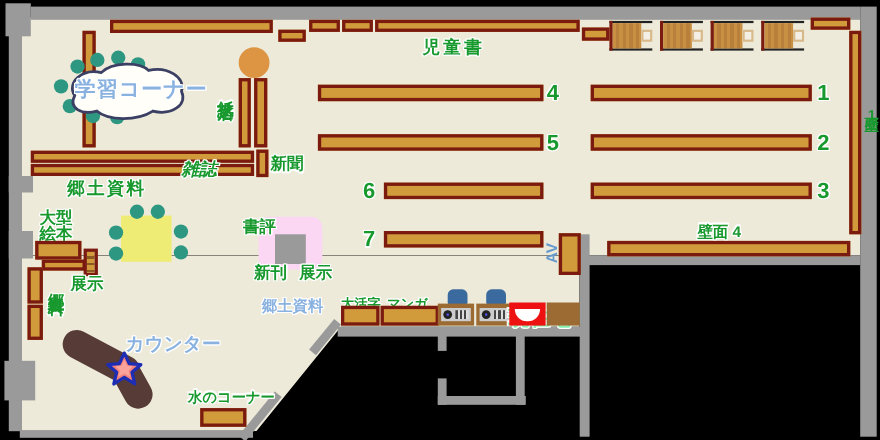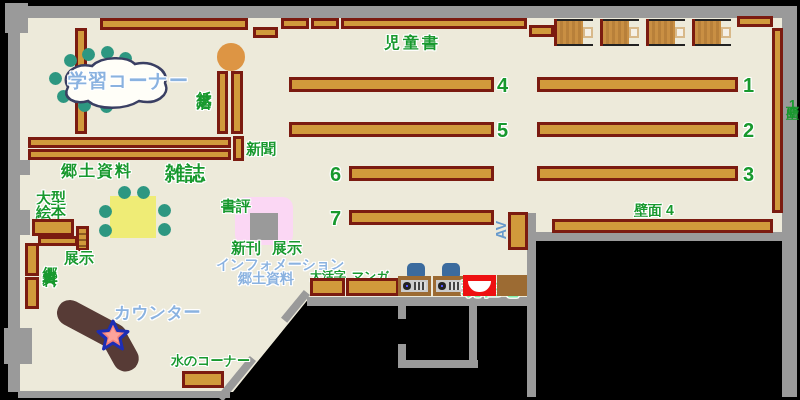--- a/index.html
+++ b/index.html
@@ -73,21 +73,21 @@
   <div style="left:217px;top:43px;width:28px;height:28px;border-radius:50%;background:#dd9544;"></div>
   <div class="sh" style="left:217px;top:71px;width:11px;height:63px;"></div>
   <div class="sh" style="left:231px;top:71px;width:12px;height:63px;"></div>
   <div class="lbl gl vert" style="left:194px;top:79px;font-size:15px;">紙芝居</div>
 
   <div class="sh" style="left:28px;top:137px;width:203px;height:11px;"></div>
   <div class="sh" style="left:28px;top:149px;width:203px;height:11px;"></div>
   <div class="sh" style="left:233px;top:136px;width:11px;height:25px;"></div>
   <div class="lbl gl" style="left:246px;top:140px;font-size:15px;">新聞</div>
   <div class="lbl gl" style="left:61px;top:161px;font-size:16px;letter-spacing:2px;">郷土資料</div>
-  <div class="lbl gl" style="left:165px;top:160px;font-size:20px;">雑誌</div>
+  <div class="lbl gl" style="left:165px;top:144px;font-size:16px;font-style:italic;">雑誌</div>
 
   <div class="lbl gl" style="left:36px;top:189px;font-size:15px;">大型</div>
   <div class="lbl gl" style="left:36px;top:203px;font-size:15px;">絵本</div>
   <div class="sh" style="left:32px;top:219px;width:42px;height:17px;"></div>
   <div class="sh" style="left:38px;top:236px;width:40px;height:10px;"></div>
   <div class="sh" style="left:76px;top:226px;width:13px;height:25px;
        background:repeating-linear-gradient(180deg,#d19a3b 0 4px,#8a5a20 4px 6px);"></div>
   <div class="lbl gl" style="left:64px;top:249px;font-size:15px;">展示</div>
   <div class="sh" style="left:25px;top:243px;width:14px;height:33px;"></div>
   <div class="sh" style="left:25px;top:277px;width:14px;height:32px;"></div>
@@ -149,21 +149,20 @@
     <div style="left:0;top:0;width:3px;height:27px;background:#7b1b10;"></div>
     <div class="stripe" style="left:3px;top:2px;width:26px;height:23px;"></div>
     <div style="left:29px;top:8px;width:10px;height:11px;background:#f5f0e6;border:2px solid #d8b98a;"></div>
   </div>
 
   <div style="left:235px;top:197px;width:58px;height:48px;background:#fbd7f4;border-radius:10px;"></div>
   <div style="left:250px;top:213px;width:28px;height:27px;background:#9a9a9a;"></div>
   <div class="lbl gl" style="left:221px;top:197px;font-size:15px;">書評</div>
   <div class="lbl gl" style="left:231px;top:239px;font-size:15px;">新刊</div>
   <div class="lbl gl" style="left:272px;top:239px;font-size:15px;">展示</div>
-  <div class="lbl bl" style="left:216px;top:256px;font-size:14px;">インフォメーション</div>
   <div class="lbl bl" style="left:238px;top:270px;font-size:14px;">郷土資料</div>
 
   <div class="sh" style="left:508px;top:212px;width:20px;height:38px;"></div>
   <div style="left:492px;top:222px;color:#6699cc;font-weight:bold;font-size:14px;transform:rotate(-90deg);">AV</div>
 
   <div class="lbl gl" style="left:310px;top:268px;font-size:12px;">大活字</div>
   <div class="lbl gl" style="left:352px;top:268px;font-size:12px;">マンガ</div>
   <div class="sh" style="left:310px;top:278px;width:35px;height:18px;"></div>
   <div class="sh" style="left:346px;top:278px;width:53px;height:18px;"></div>
 

